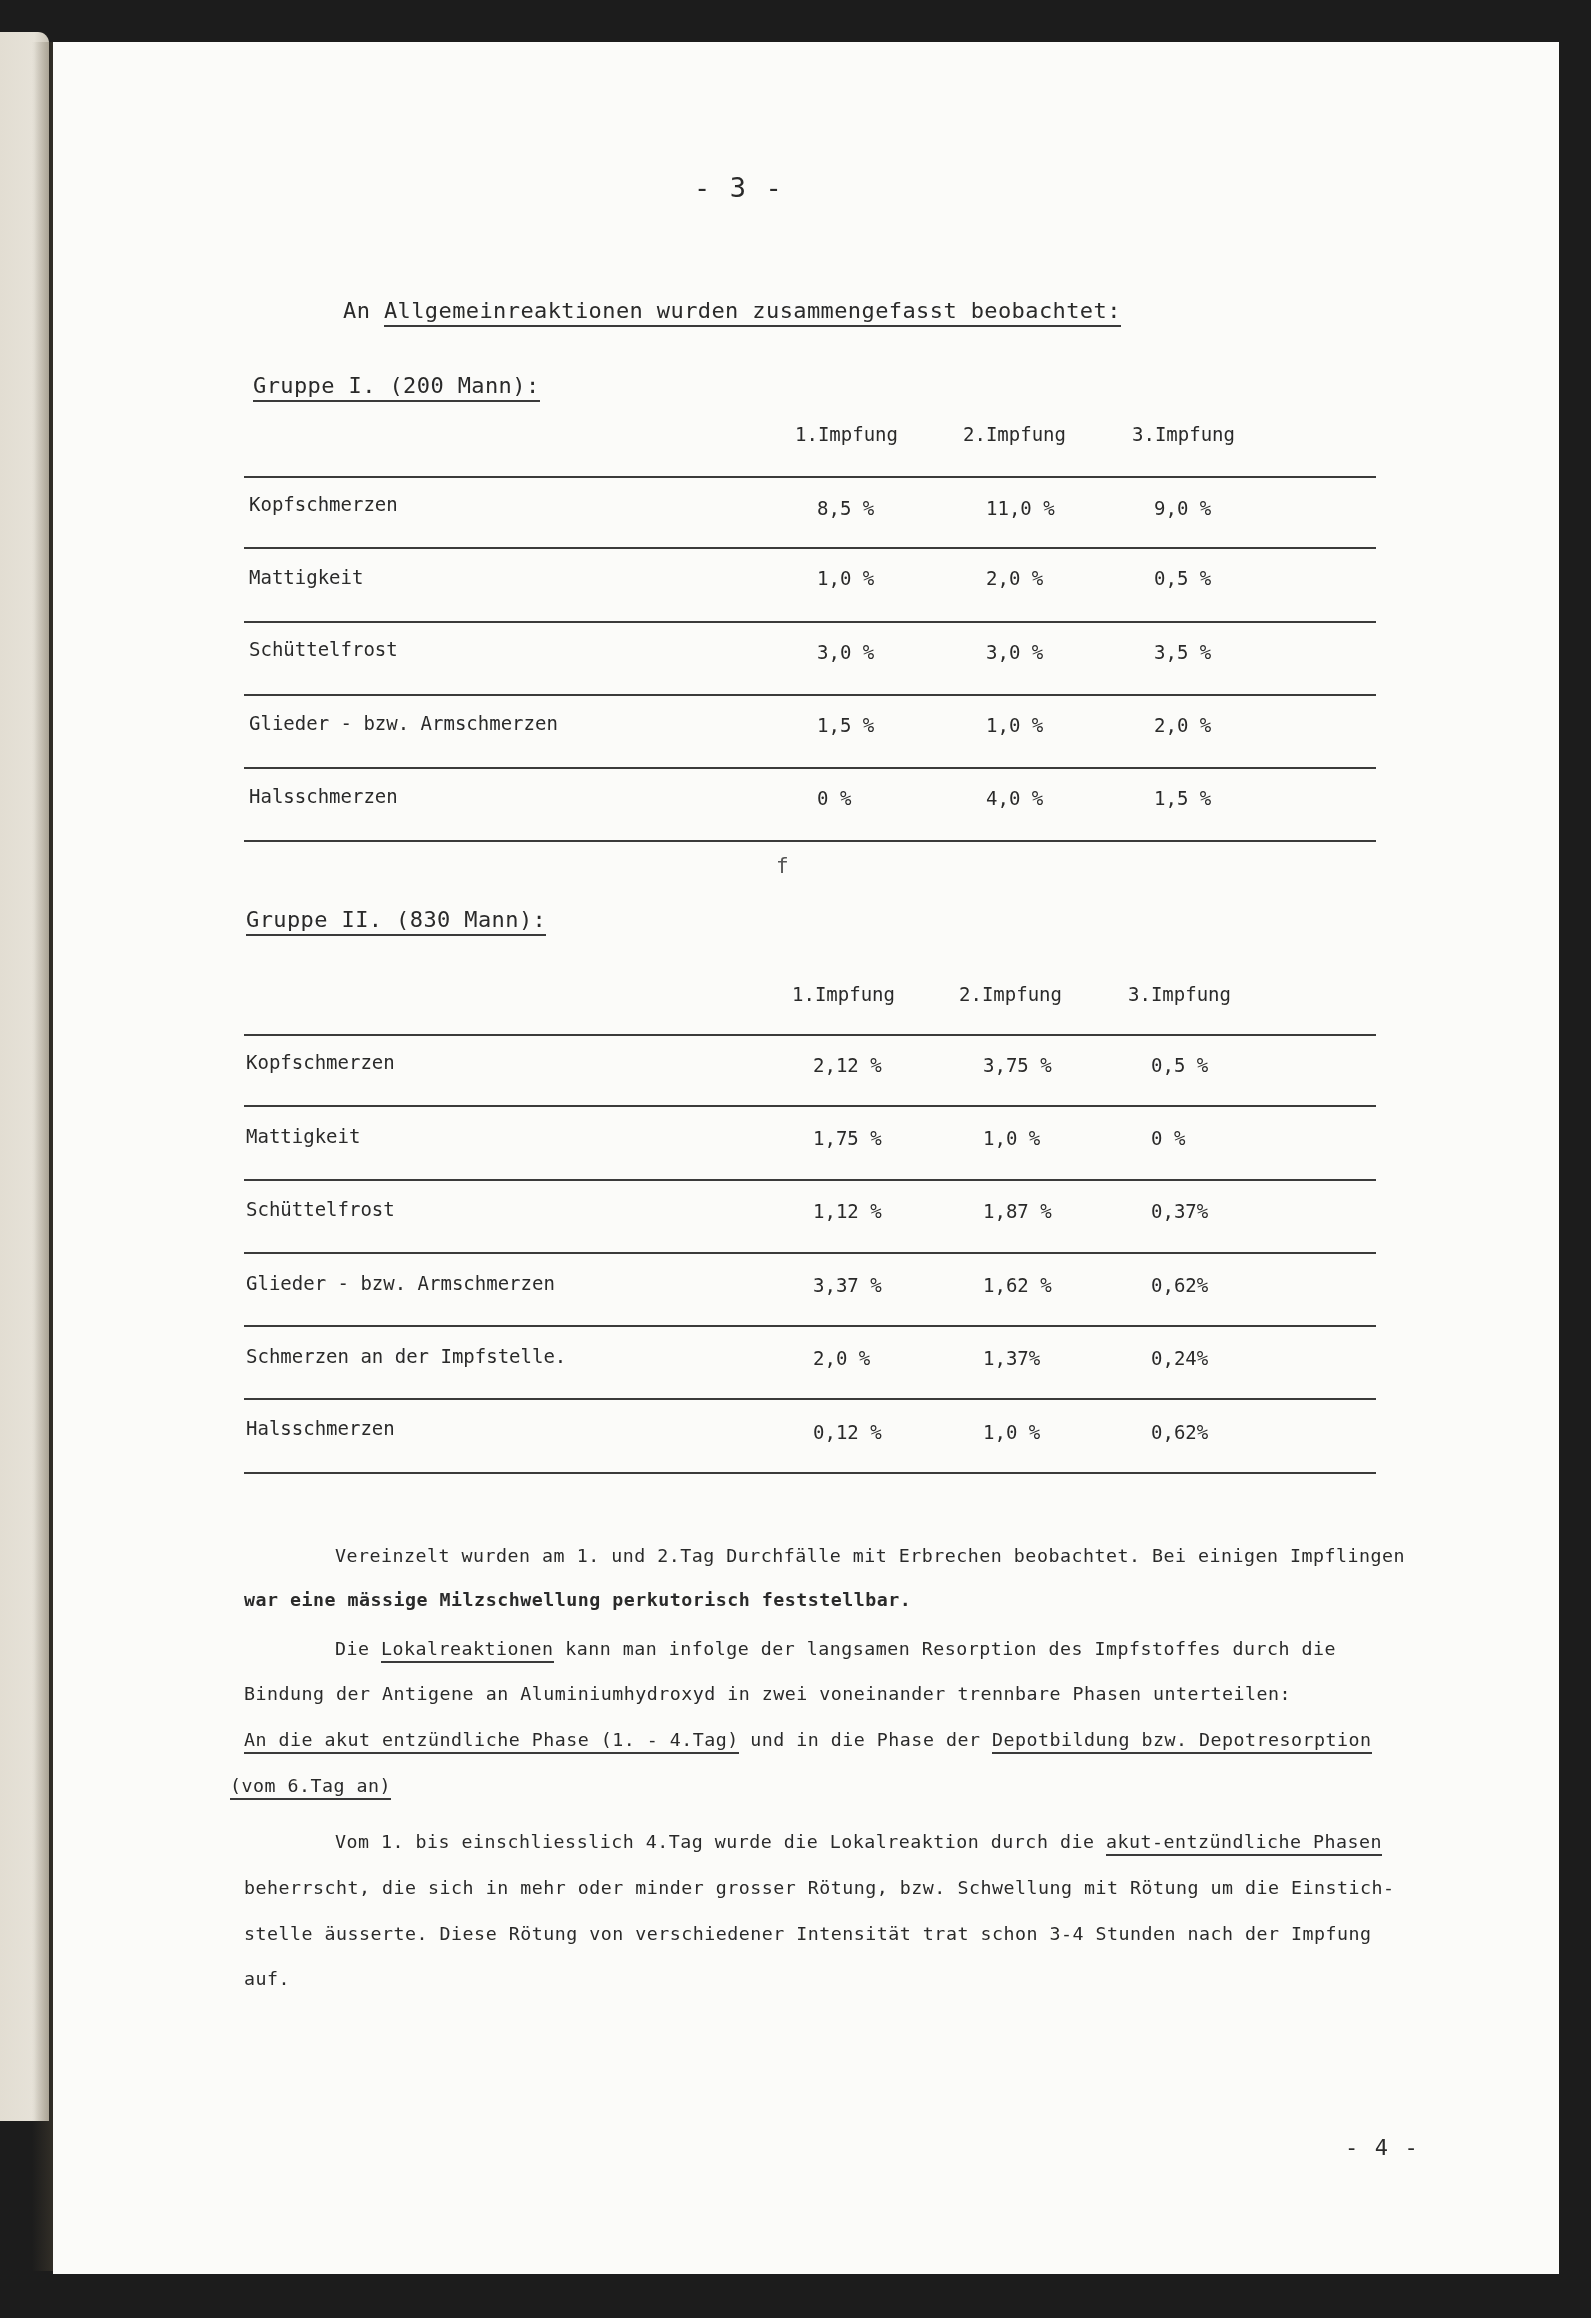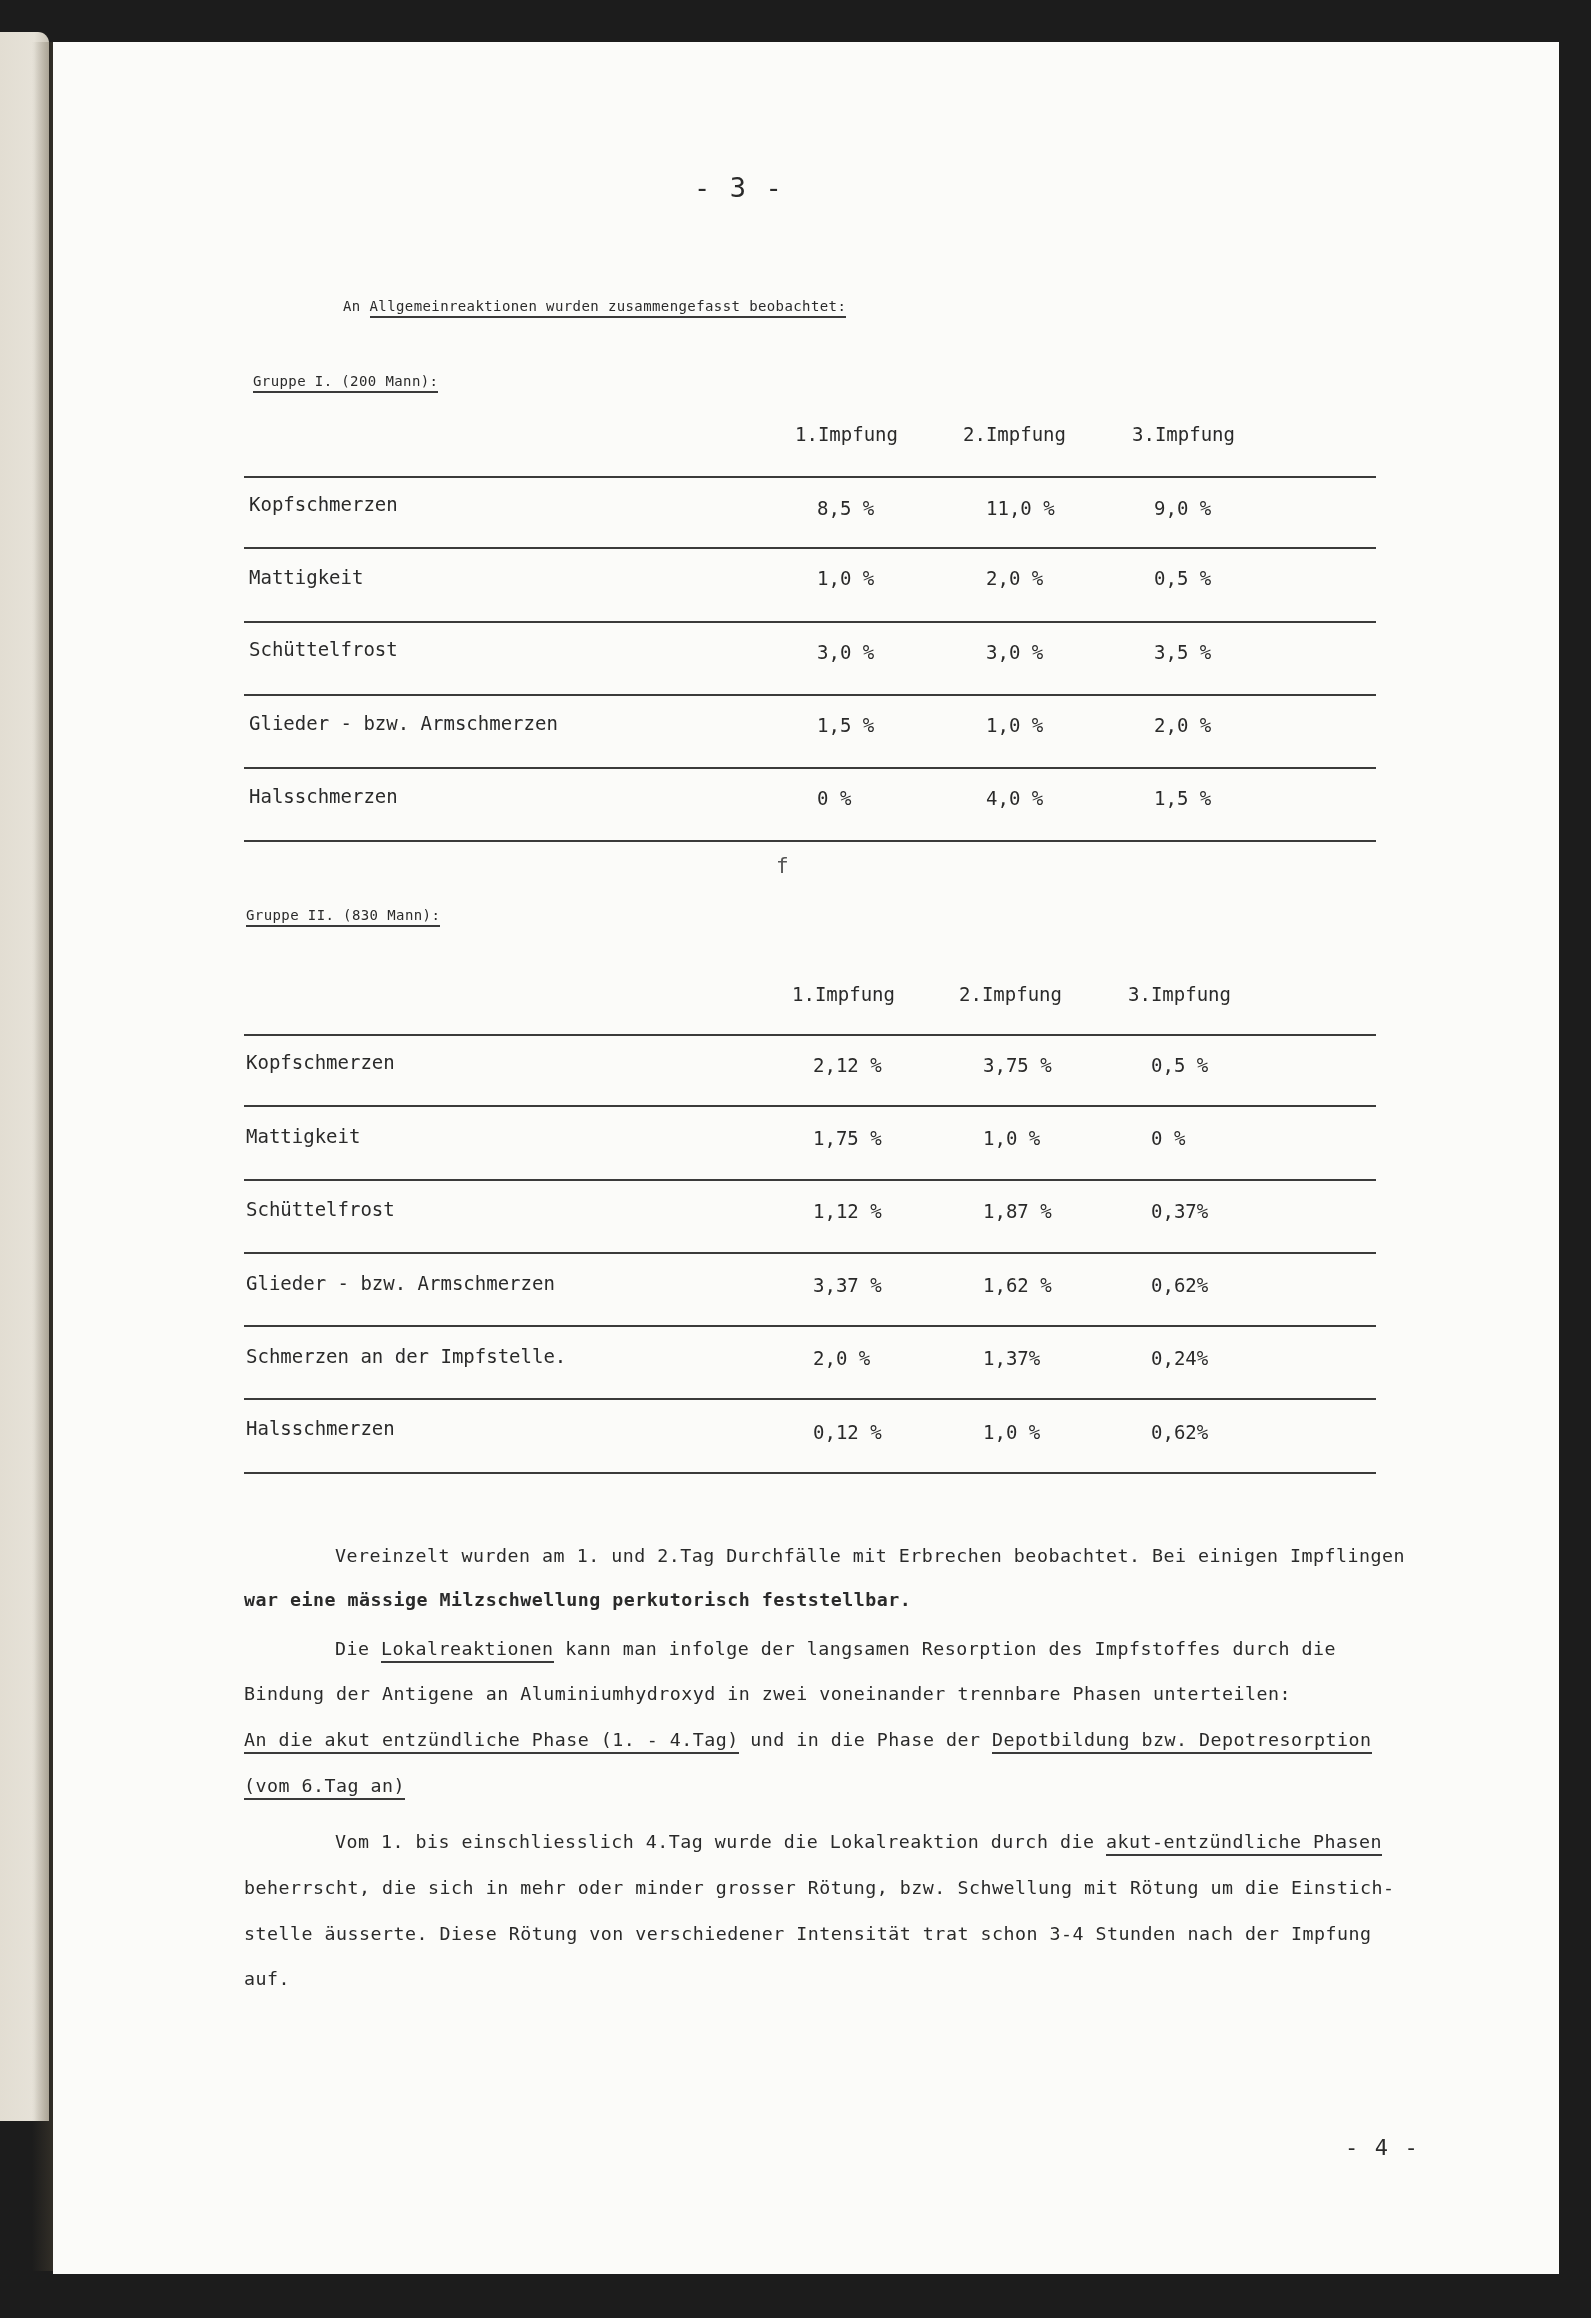--- a/index.html
+++ b/index.html
@@ -19,21 +19,21 @@
     position: absolute; left: 32px; top: 42px; width: 21px; height: 2229px;
     background: linear-gradient(to right, rgba(0,0,0,0), rgba(90,80,60,0.35));
   }
   .page {
     position: absolute; left: 53px; top: 42px; width: 1506px; height: 2232px;
     background: #fbfbf9;
   }
   .abs { position: absolute; white-space: nowrap; }
   .pagenum-top { left: 641px; top: 130px; font-size: 27px; letter-spacing: 1.6px; }
   .pagenum-bottom { left: 1292px; top: 2093px; font-size: 22px; letter-spacing: 1.6px; }
-  .text { font-size: 14px; letter-spacing: 0.4px; }
+  .text { font-size: 22px; letter-spacing: 0.4px; }
   .ul { border-bottom: 2.4px solid #3a3a3a; padding-bottom: 1.6px; }
   .rule { position: absolute; left: 191px; width: 1132px; height: 2.4px; background: #3b3b3b; }
   .cell { position: absolute; font-size: 19px; white-space: nowrap; }
   .hdr { font-size: 19px; }
   .para { font-size: 18.3px; letter-spacing: 0.5px; }
   .stray { position: absolute; font-size: 21px; color: #555; }
 </style>
 </head>
 <body>
 
@@ -156,21 +156,21 @@
   <div class="abs para" style="left:282px; top:1503px;">Vereinzelt wurden am 1. und 2.Tag Durchfälle mit Erbrechen beobachtet. Bei einigen Impflingen</div>
   <div class="abs para" style="left:191px; top:1547px;font-weight:bold;">war eine mässige Milzschwellung perkutorisch feststellbar.</div>
 
   <div class="abs para" style="left:282px; top:1596px;">
     <span>Die </span><span class="ul">Lokalreaktionen</span><span> kann man infolge der langsamen Resorption des Impfstoffes durch die</span>
   </div>
   <div class="abs para" style="left:191px; top:1641px;">Bindung der Antigene an  Aluminiumhydroxyd in zwei voneinander trennbare Phasen unterteilen:</div>
   <div class="abs para" style="left:191px; top:1687px;">
     <span class="ul">An die akut entzündliche Phase (1. - 4.Tag)</span><span> und in die Phase der </span><span class="ul">Depotbildung bzw. Depotresorption</span>
   </div>
-  <div class="abs para" style="left:191px; top:1733px;">
+  <div class="abs para" style="left:177px; top:1733px;">
     <span class="ul">(vom 6.Tag an)</span>
   </div>
 
   <div class="abs para" style="left:282px; top:1789px;">
     <span>Vom 1. bis einschliesslich 4.Tag wurde die Lokalreaktion durch die </span><span class="ul">akut-entzündliche Phasen</span>
   </div>
   <div class="abs para" style="left:191px; top:1835px;">beherrscht, die sich in mehr oder minder grosser Rötung, bzw. Schwellung mit Rötung um die Einstich-</div>
   <div class="abs para" style="left:191px; top:1881px;">stelle äusserte. Diese Rötung von verschiedener Intensität trat schon  3-4 Stunden nach der Impfung</div>
   <div class="abs para" style="left:191px; top:1926px;">auf.</div>
 

